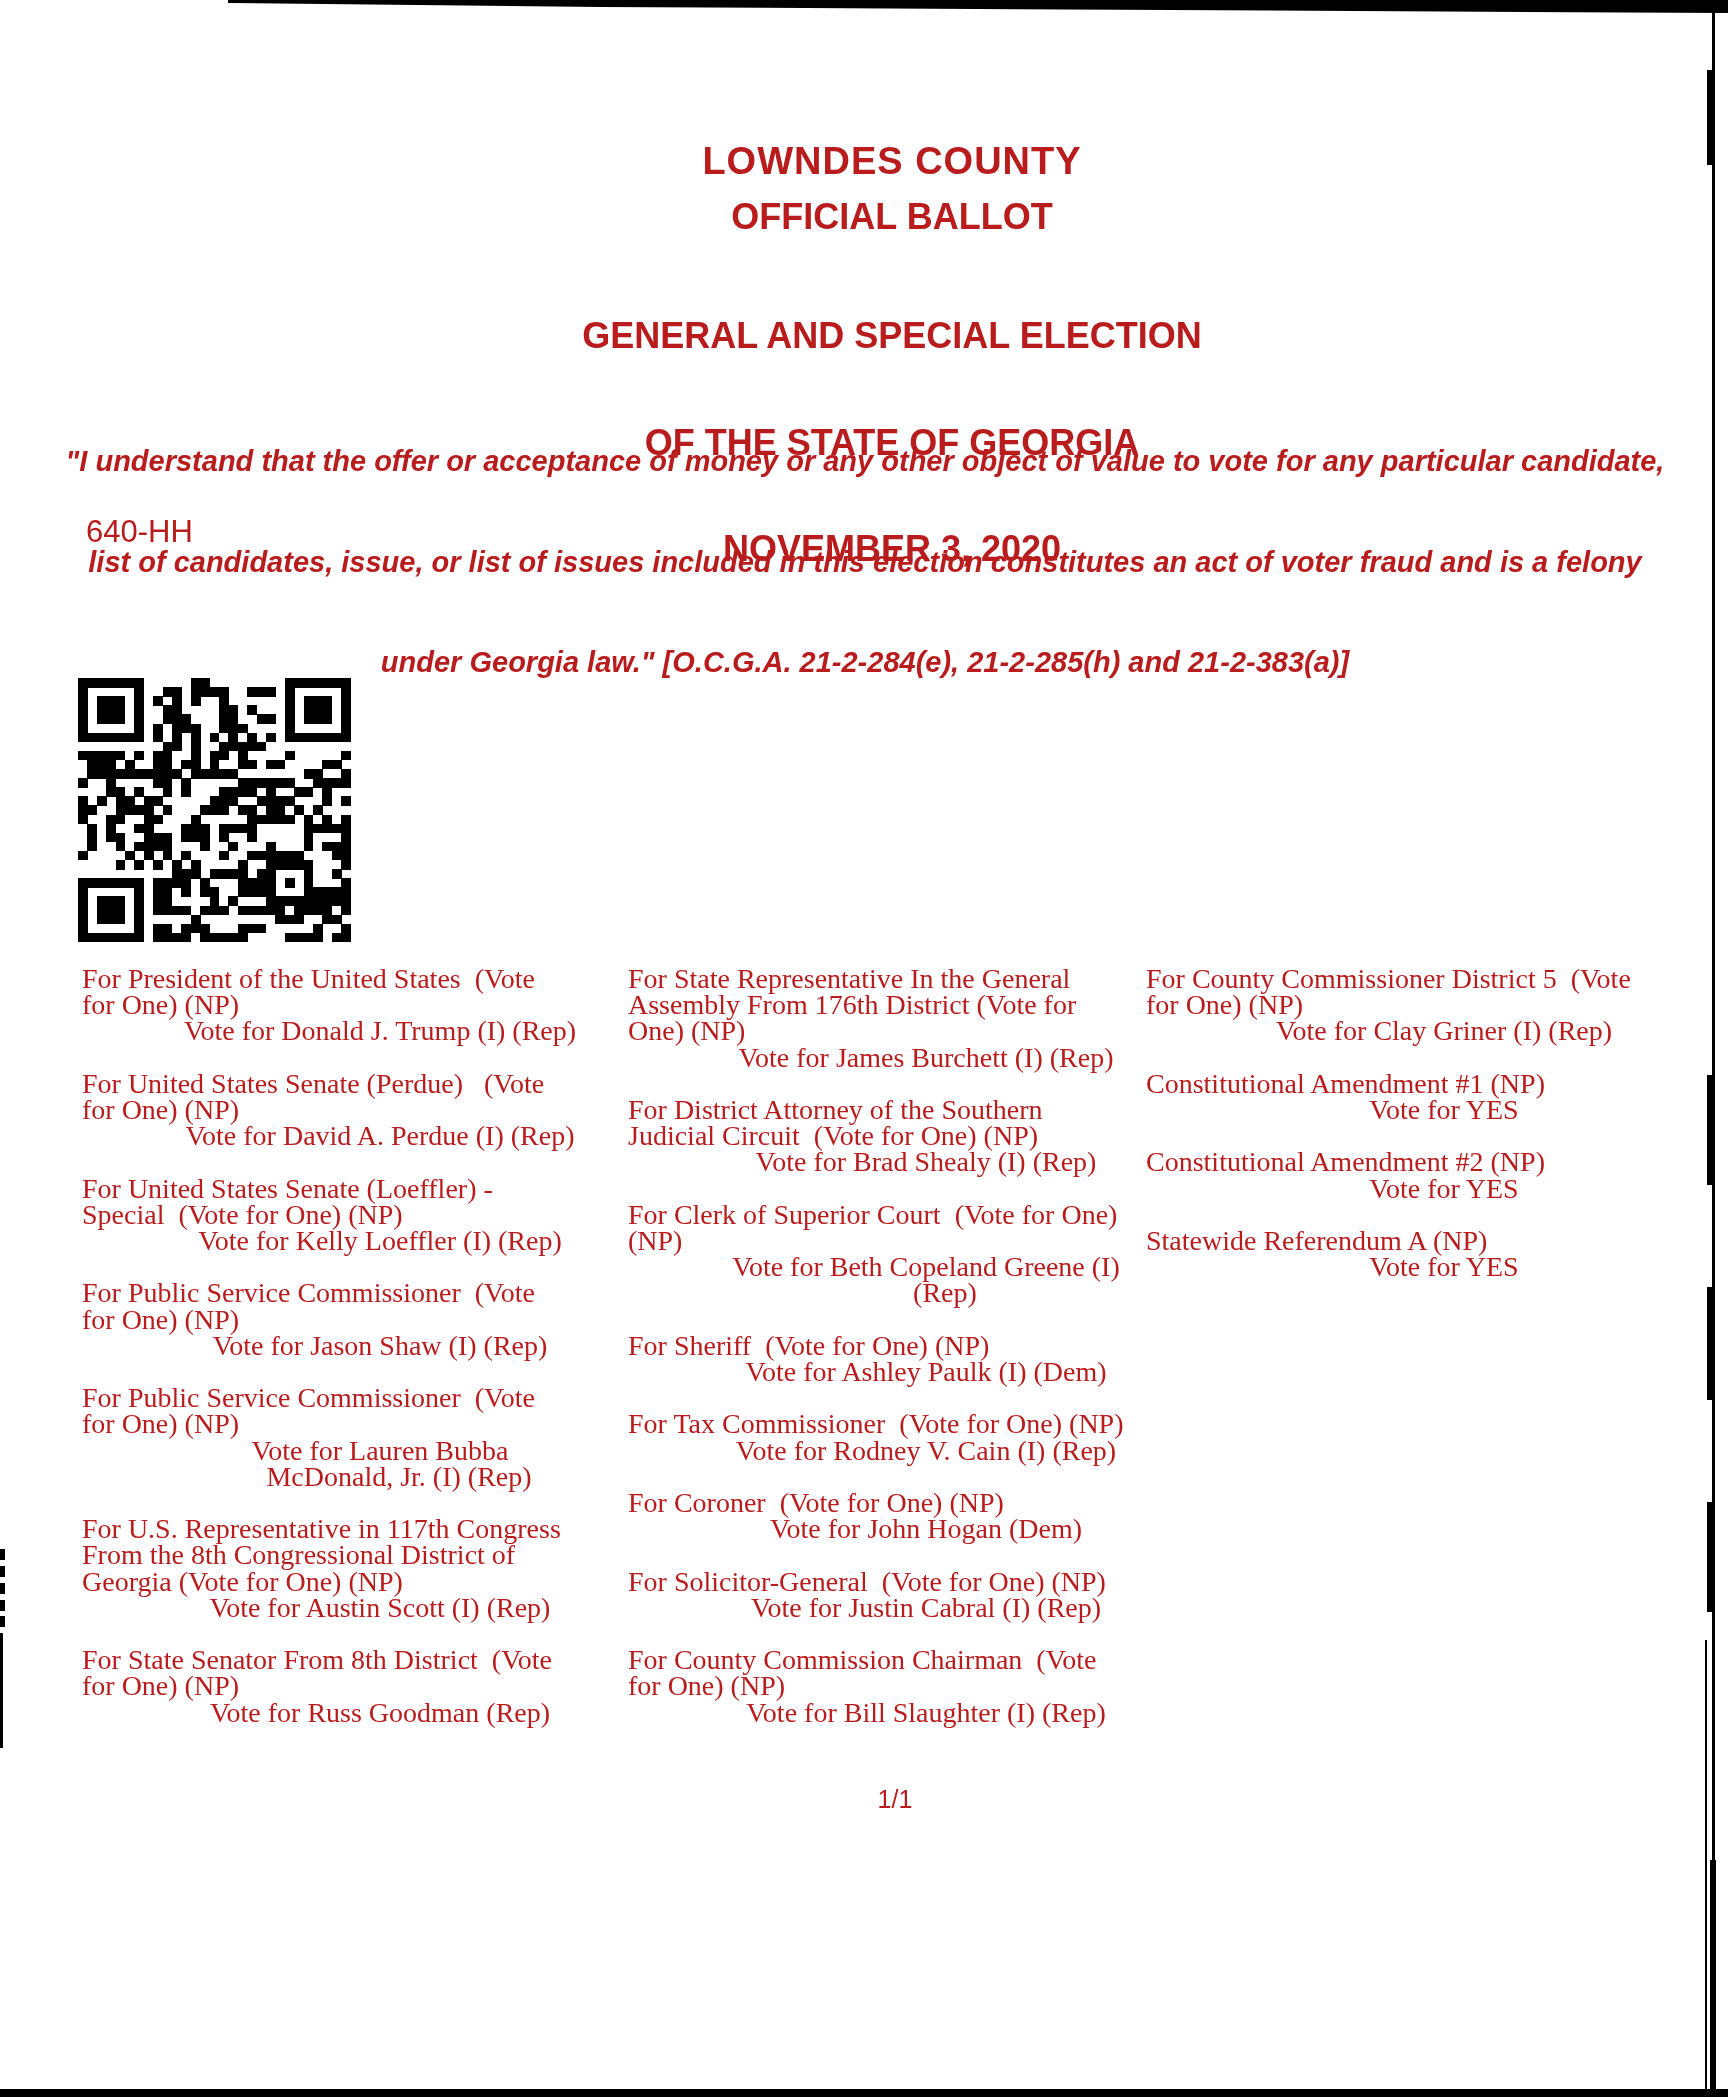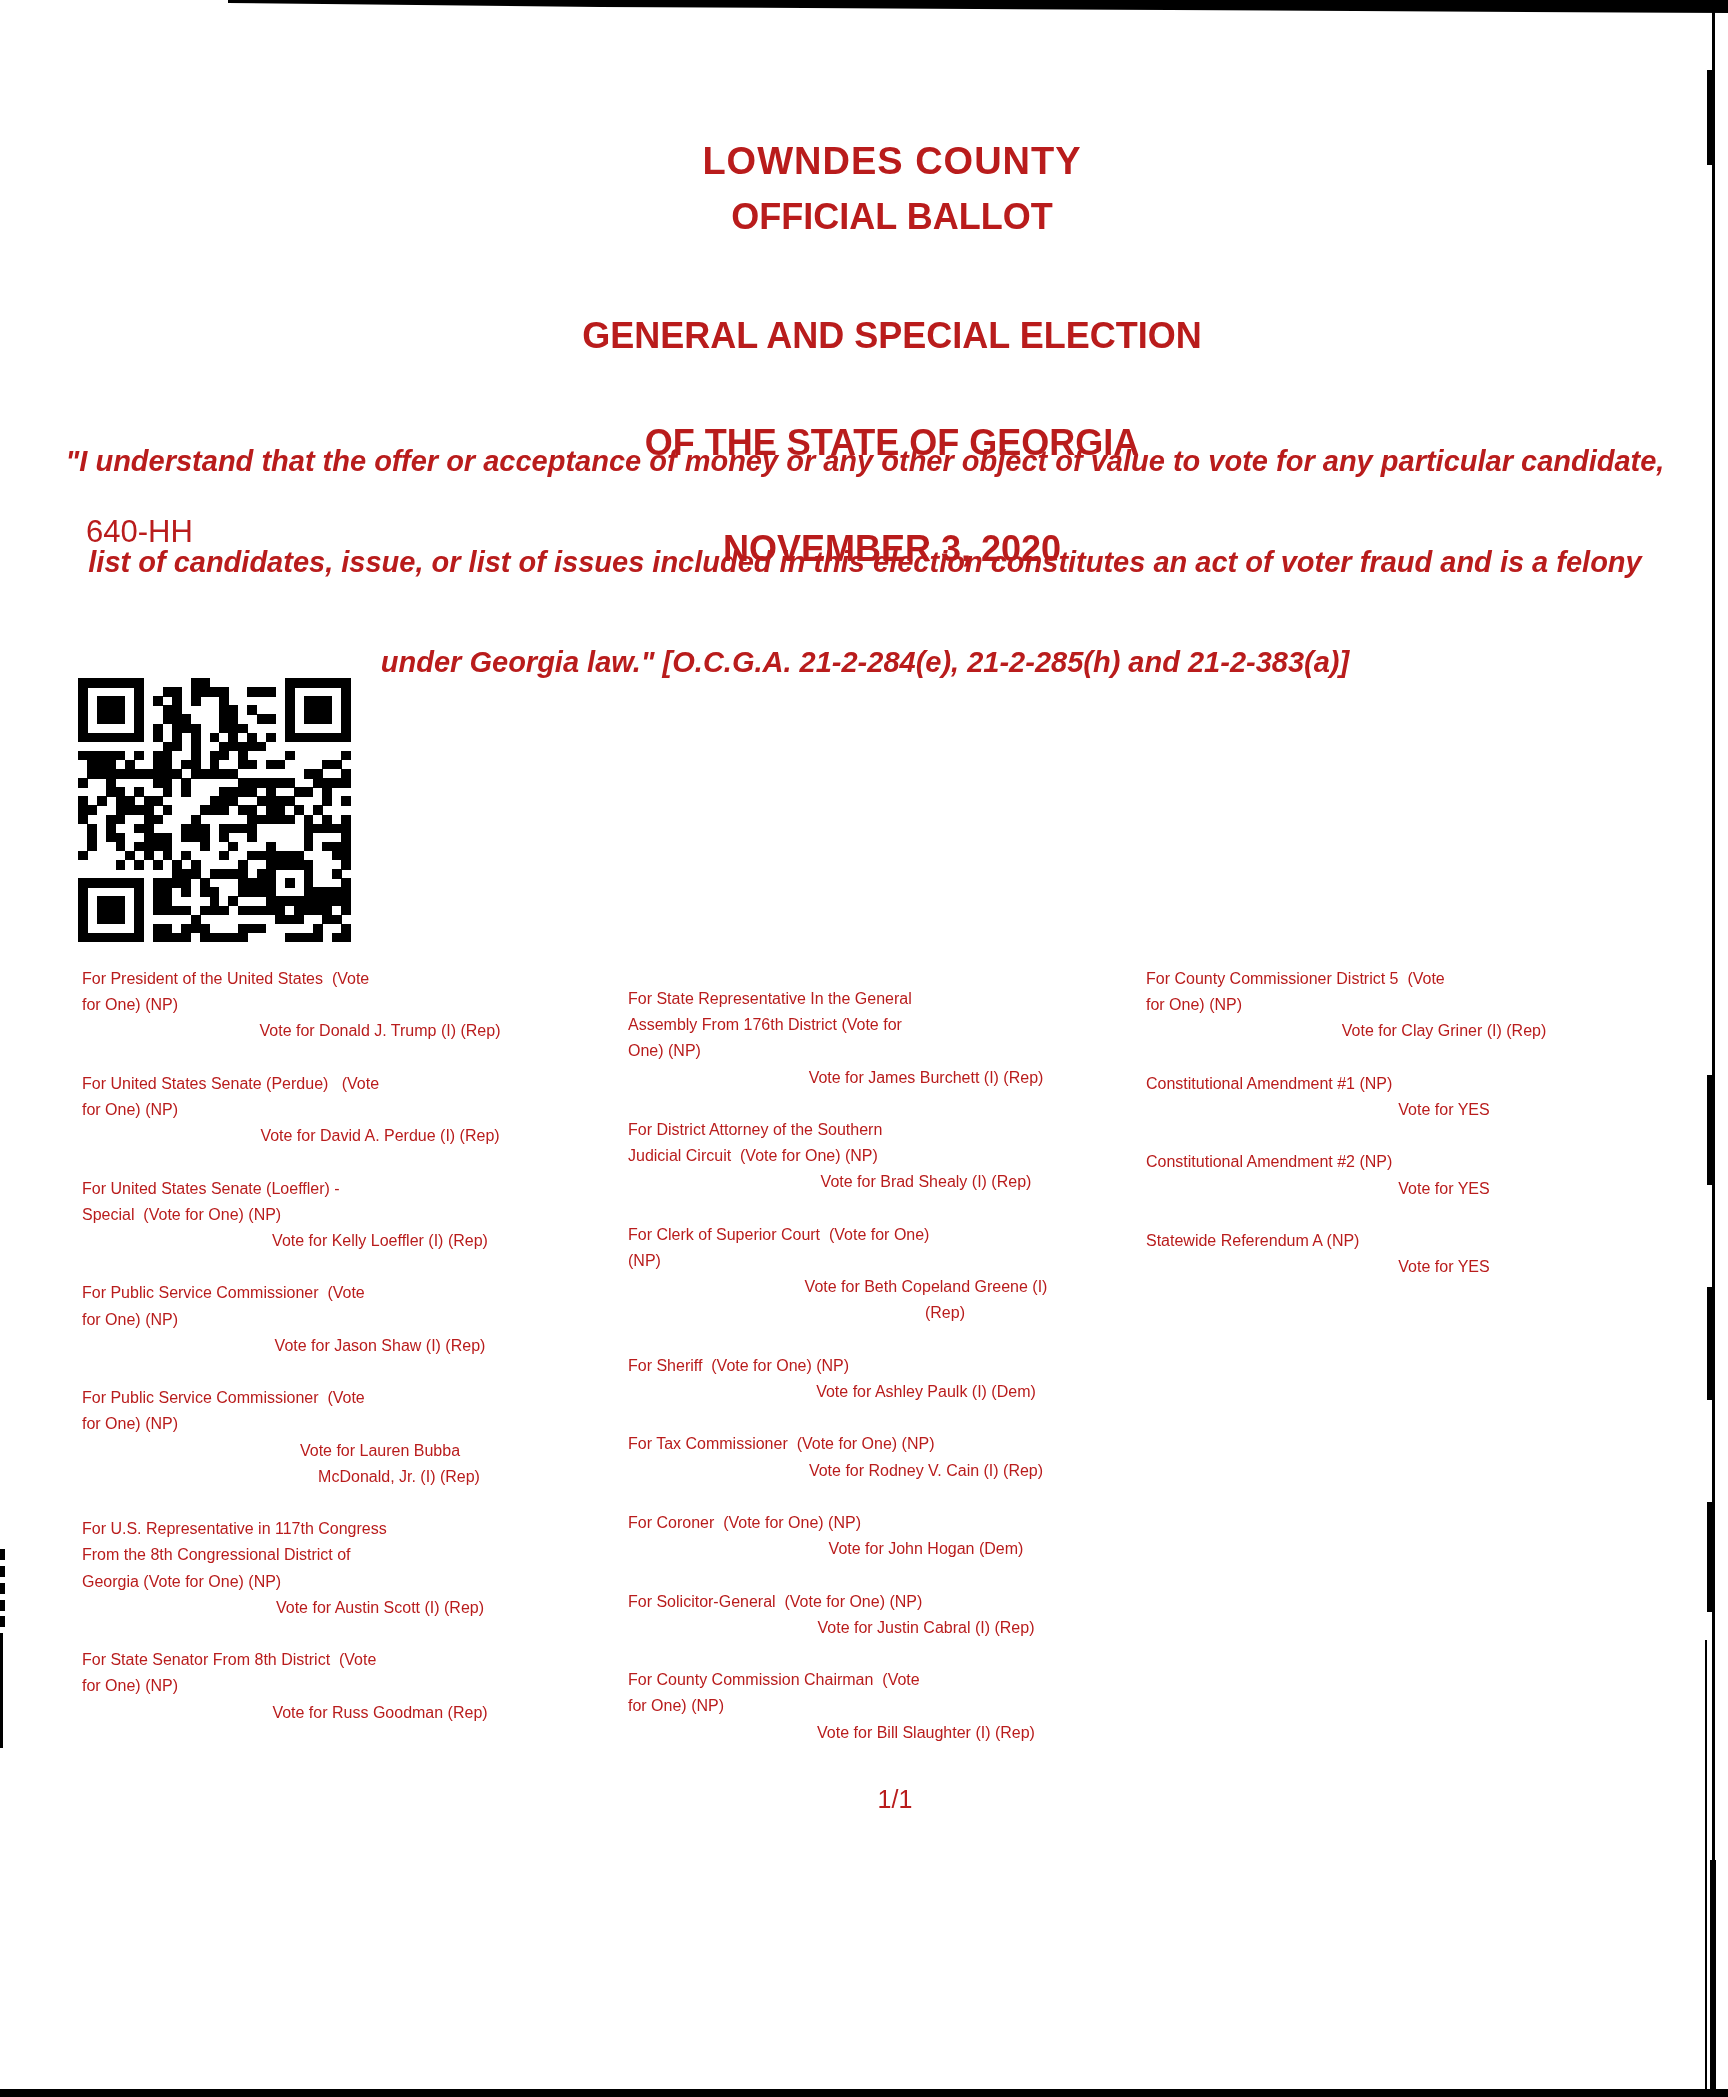--- a/index.html
+++ b/index.html
@@ -33,23 +33,23 @@
   .election{top:247px;font-size:36px;line-height:35.5px;}
   .disclaimer{
     position:absolute;left:0;top:378px;width:1730px;
     text-align:center;font-size:29px;line-height:33.5px;
     font-style:italic;font-weight:600;white-space:pre;
   }
   .precinct{position:absolute;left:86px;top:514px;font-size:31px;}
   
   .qr{position:absolute;left:78px;top:678px;}
   
-  .col{position:absolute;top:966px;width:560px;font-size:16px;line-height:26.2px;white-space:pre;}
+  .col{position:absolute;top:966px;width:560px;font-size:28px;line-height:26.2px;white-space:pre;font-family:Liberation Serif, serif;}
   .col1{left:82px;}
-  .col2{left:628px;margin-top:20px;}
+  .col2{left:628px;}
   .col3{left:1146px;}
   .race{margin-bottom:26.2px;}
   .hl{padding-left:0;}
   .vl{padding-left:36px;text-align:center;}
   .vl2{padding-left:74px;text-align:center;}
   
   .page-num{position:absolute;left:0;top:1785px;width:1790px;text-align:center;font-size:25px;}
 </style>
 </head>
 <body>

